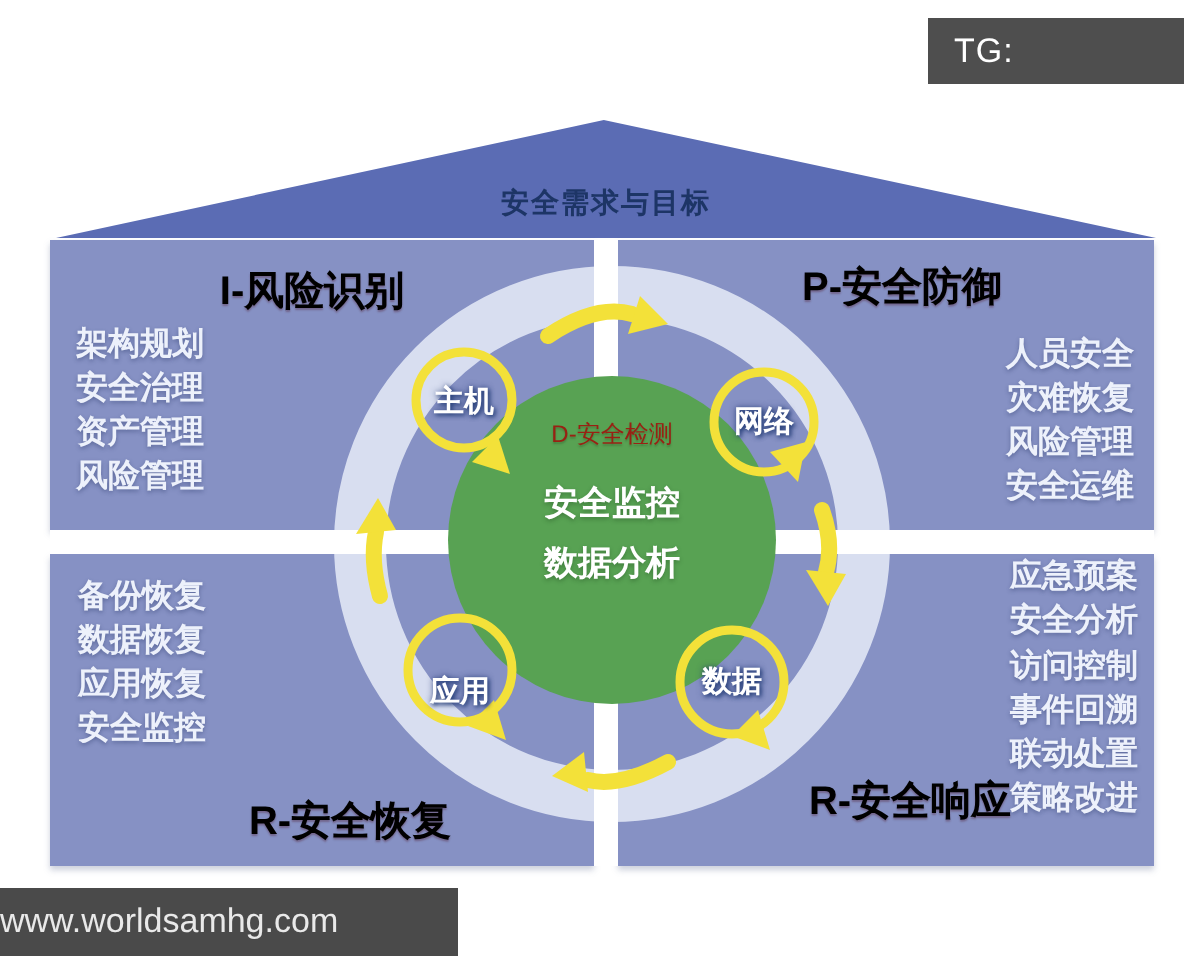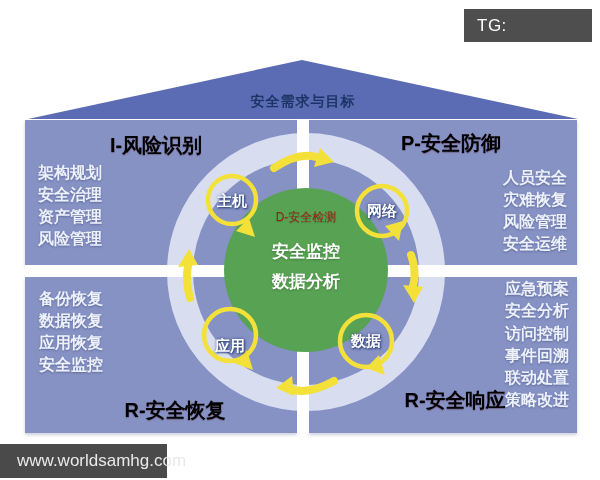--- a/index.html
+++ b/index.html
@@ -64,23 +64,23 @@
   
   .ring-label { position:absolute; transform:translate(-50%,-50%); z-index:7;
     color:#ffffff; font-size:15px; font-weight:bold; white-space:nowrap;
     text-shadow:1px 1px 2px #27407a, 0 0 3px rgba(30,50,110,.7); }
   .ring-label.l1 { left:232px; top:201px; }
   .ring-label.l2 { left:382px; top:211px; }
   .ring-label.l3 { left:230px; top:346px; }
   .ring-label.l4 { left:366px; top:341px; }
 
   
-  .footer { position:absolute; left:0; top:444px; width:167px; height:34px;
+  .footer { position:absolute; left:0; top:444px; width:229px; height:34px;
     background:#4a4a4a; color:#e9e9e9; font-size:17px; line-height:34px;
-    padding-left:17px; z-index:9; }
+    z-index:9; }
 </style>
 </head>
 <body>
 
 <div class="stage">
 
   <div class="tg-badge">
     <span>TG: MYYJJPP</span>
   </div>
 

